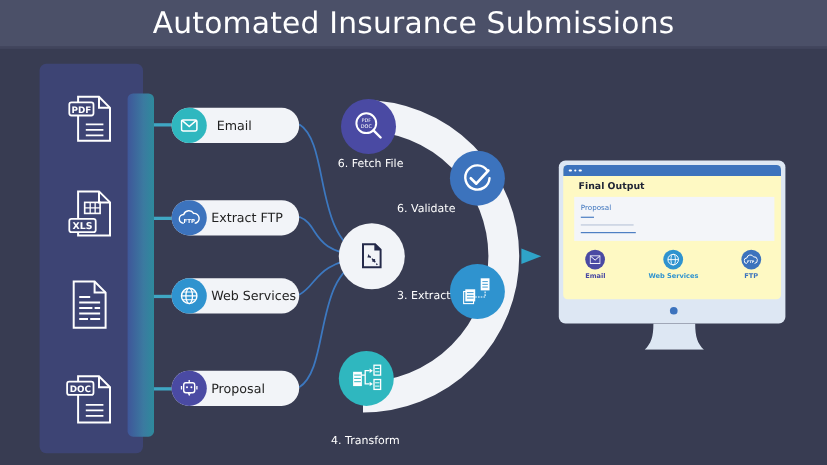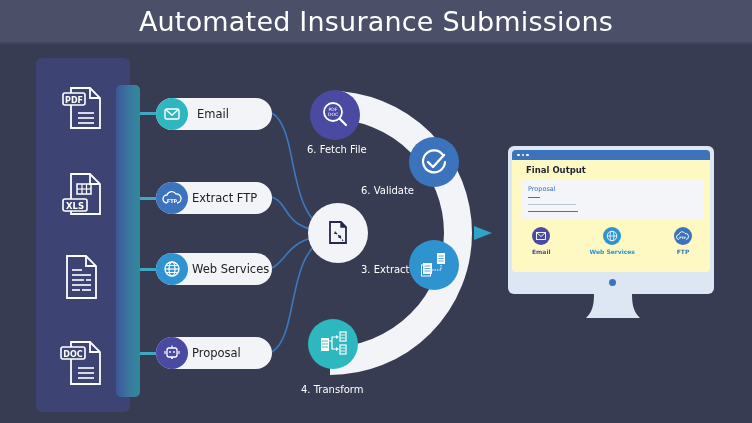--- a/index.html
+++ b/index.html
@@ -218,21 +218,21 @@
     <rect x="22" y="3" width="6" height="9" fill="none" stroke="#fff" stroke-width="1.2"></rect>
     <rect x="22" y="16" width="6" height="9" fill="none" stroke="#fff" stroke-width="1.2"></rect>
     <g stroke="#fff" stroke-width="0.9">
         <line x1="23" y1="6" x2="27" y2="6"></line>
         <line x1="23" y1="9" x2="27" y2="9"></line>
         <line x1="23" y1="19" x2="27" y2="19"></line>
         <line x1="23" y1="22" x2="27" y2="22"></line>
       </g>
   </svg>
 </div>
-<div class="step-label" style="left:301px;top:384px">4. Transform</div>
+<div class="step-label" style="left:301px;top:396px">4. Transform</div>
 
 <div class="monitor">
   <div class="screen">
     <div class="screen-bar">
         <span></span>
         <span></span>
         <span></span>
       </div>
     <h3>Final Output</h3>
     <div class="out-row">

